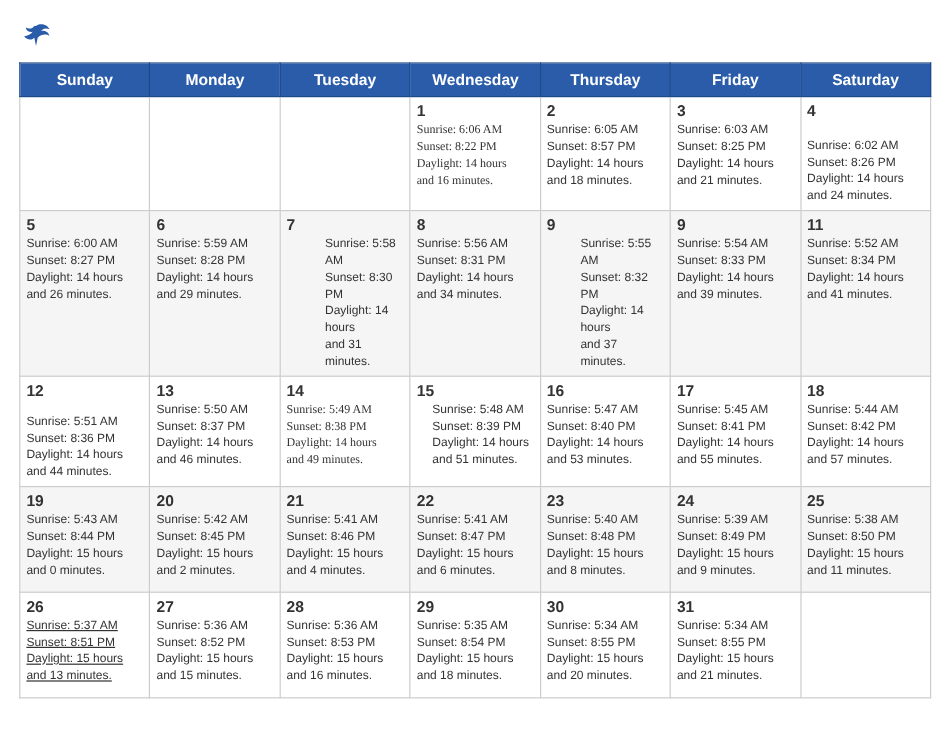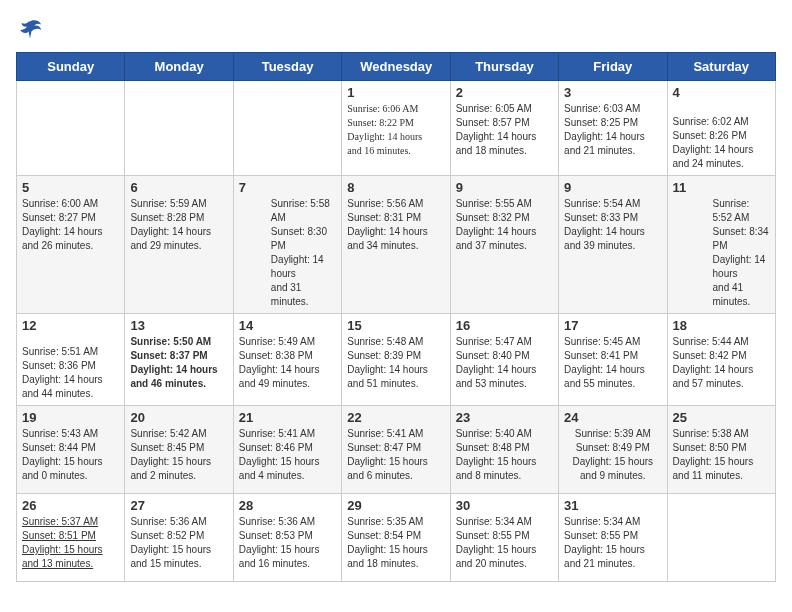--- a/index.html
+++ b/index.html
@@ -183,65 +183,65 @@
         </td>
         <td>
           <span class="day-number">8</span>
           <div class="day-info" style="white-space: pre-line;">Sunrise: 5:56 AM
 Sunset: 8:31 PM
 Daylight: 14 hours
 and 34 minutes.</div>
         </td>
         <td>
           <span class="day-number">9</span>
-          <div class="day-info" style="white-space: pre-line;">Sunrise: 5:55 AM
+          <div class="day-info" style="white-space: pre-line; margin-left: 28px;">Sunrise: 5:55 AM
 Sunset: 8:32 PM
 Daylight: 14 hours
 and 37 minutes.</div>
         </td>
         <td>
           <span class="day-number">9</span>
           <div class="day-info" style="white-space: pre-line;">Sunrise: 5:54 AM
 Sunset: 8:33 PM
 Daylight: 14 hours
 and 39 minutes.</div>
         </td>
         <td>
           <span class="day-number">11</span>
-          <div class="day-info" style="white-space: pre-line; margin-left: 40px;">Sunrise: 5:52 AM
+          <div class="day-info" style="white-space: pre-line;">Sunrise: 5:52 AM
 Sunset: 8:34 PM
 Daylight: 14 hours
 and 41 minutes.</div>
         </td>
       </tr>
       <tr>
         <td>
           <span class="day-number">12</span>
           <div class="day-info" style="white-space: pre-line; margin-top: 12px;">Sunrise: 5:51 AM
 Sunset: 8:36 PM
 Daylight: 14 hours
 and 44 minutes.</div>
         </td>
         <td>
           <span class="day-number">13</span>
-          <div class="day-info" style="white-space: pre-line; font-weight: bold;">Sunrise: 5:50 AM
+          <div class="day-info" style="white-space: pre-line;">Sunrise: 5:50 AM
 Sunset: 8:37 PM
 Daylight: 14 hours
 and 46 minutes.</div>
         </td>
         <td>
           <span class="day-number">14</span>
-          <div class="day-info" style="white-space: pre-line;">Sunrise: 5:49 AM
+          <div class="day-info" style="white-space: pre-line; font-family: Liberation Serif, serif;">Sunrise: 5:49 AM
 Sunset: 8:38 PM
 Daylight: 14 hours
 and 49 minutes.</div>
         </td>
         <td>
           <span class="day-number">15</span>
-          <div class="day-info" style="white-space: pre-line;">Sunrise: 5:48 AM
+          <div class="day-info" style="white-space: pre-line; margin-left: 13px;">Sunrise: 5:48 AM
 Sunset: 8:39 PM
 Daylight: 14 hours
 and 51 minutes.</div>
         </td>
         <td>
           <span class="day-number">16</span>
           <div class="day-info" style="white-space: pre-line;">Sunrise: 5:47 AM
 Sunset: 8:40 PM
 Daylight: 14 hours
 and 53 minutes.</div>
@@ -292,21 +292,21 @@
         </td>
         <td>
           <span class="day-number">23</span>
           <div class="day-info" style="white-space: pre-line;">Sunrise: 5:40 AM
 Sunset: 8:48 PM
 Daylight: 15 hours
 and 8 minutes.</div>
         </td>
         <td>
           <span class="day-number">24</span>
-          <div class="day-info" style="white-space: pre-line; text-align: center;">Sunrise: 5:39 AM
+          <div class="day-info" style="white-space: pre-line;">Sunrise: 5:39 AM
 Sunset: 8:49 PM
 Daylight: 15 hours
 and 9 minutes.</div>
         </td>
         <td>
           <span class="day-number">25</span>
           <div class="day-info" style="white-space: pre-line;">Sunrise: 5:38 AM
 Sunset: 8:50 PM
 Daylight: 15 hours
 and 11 minutes.</div>

